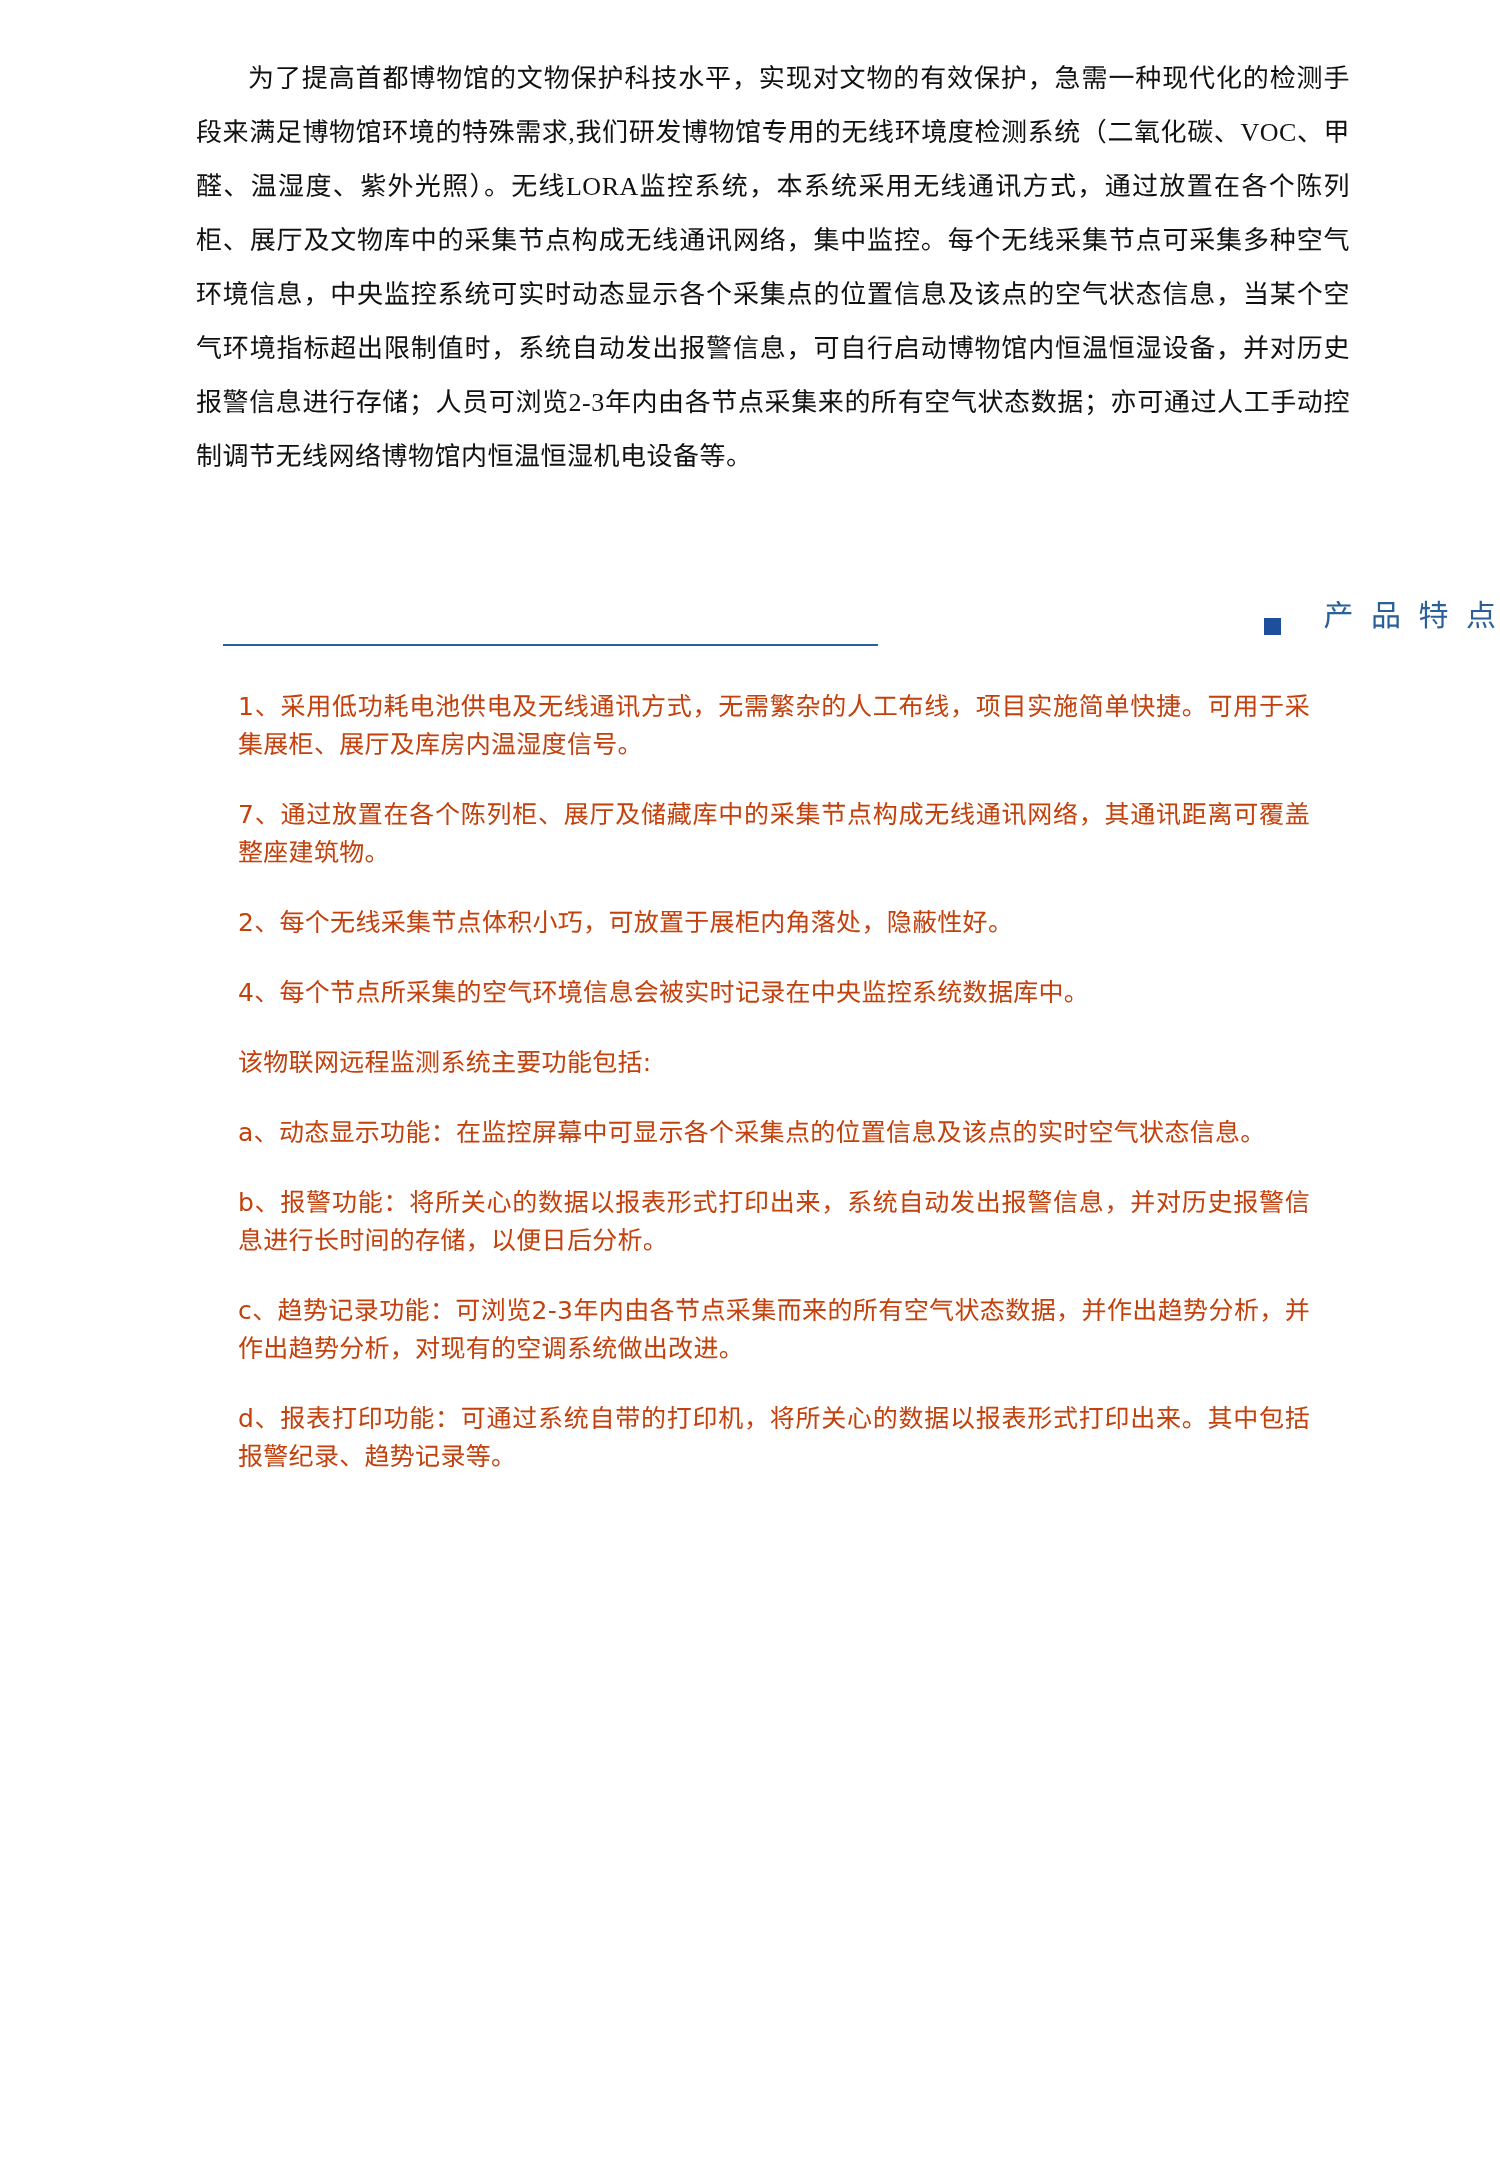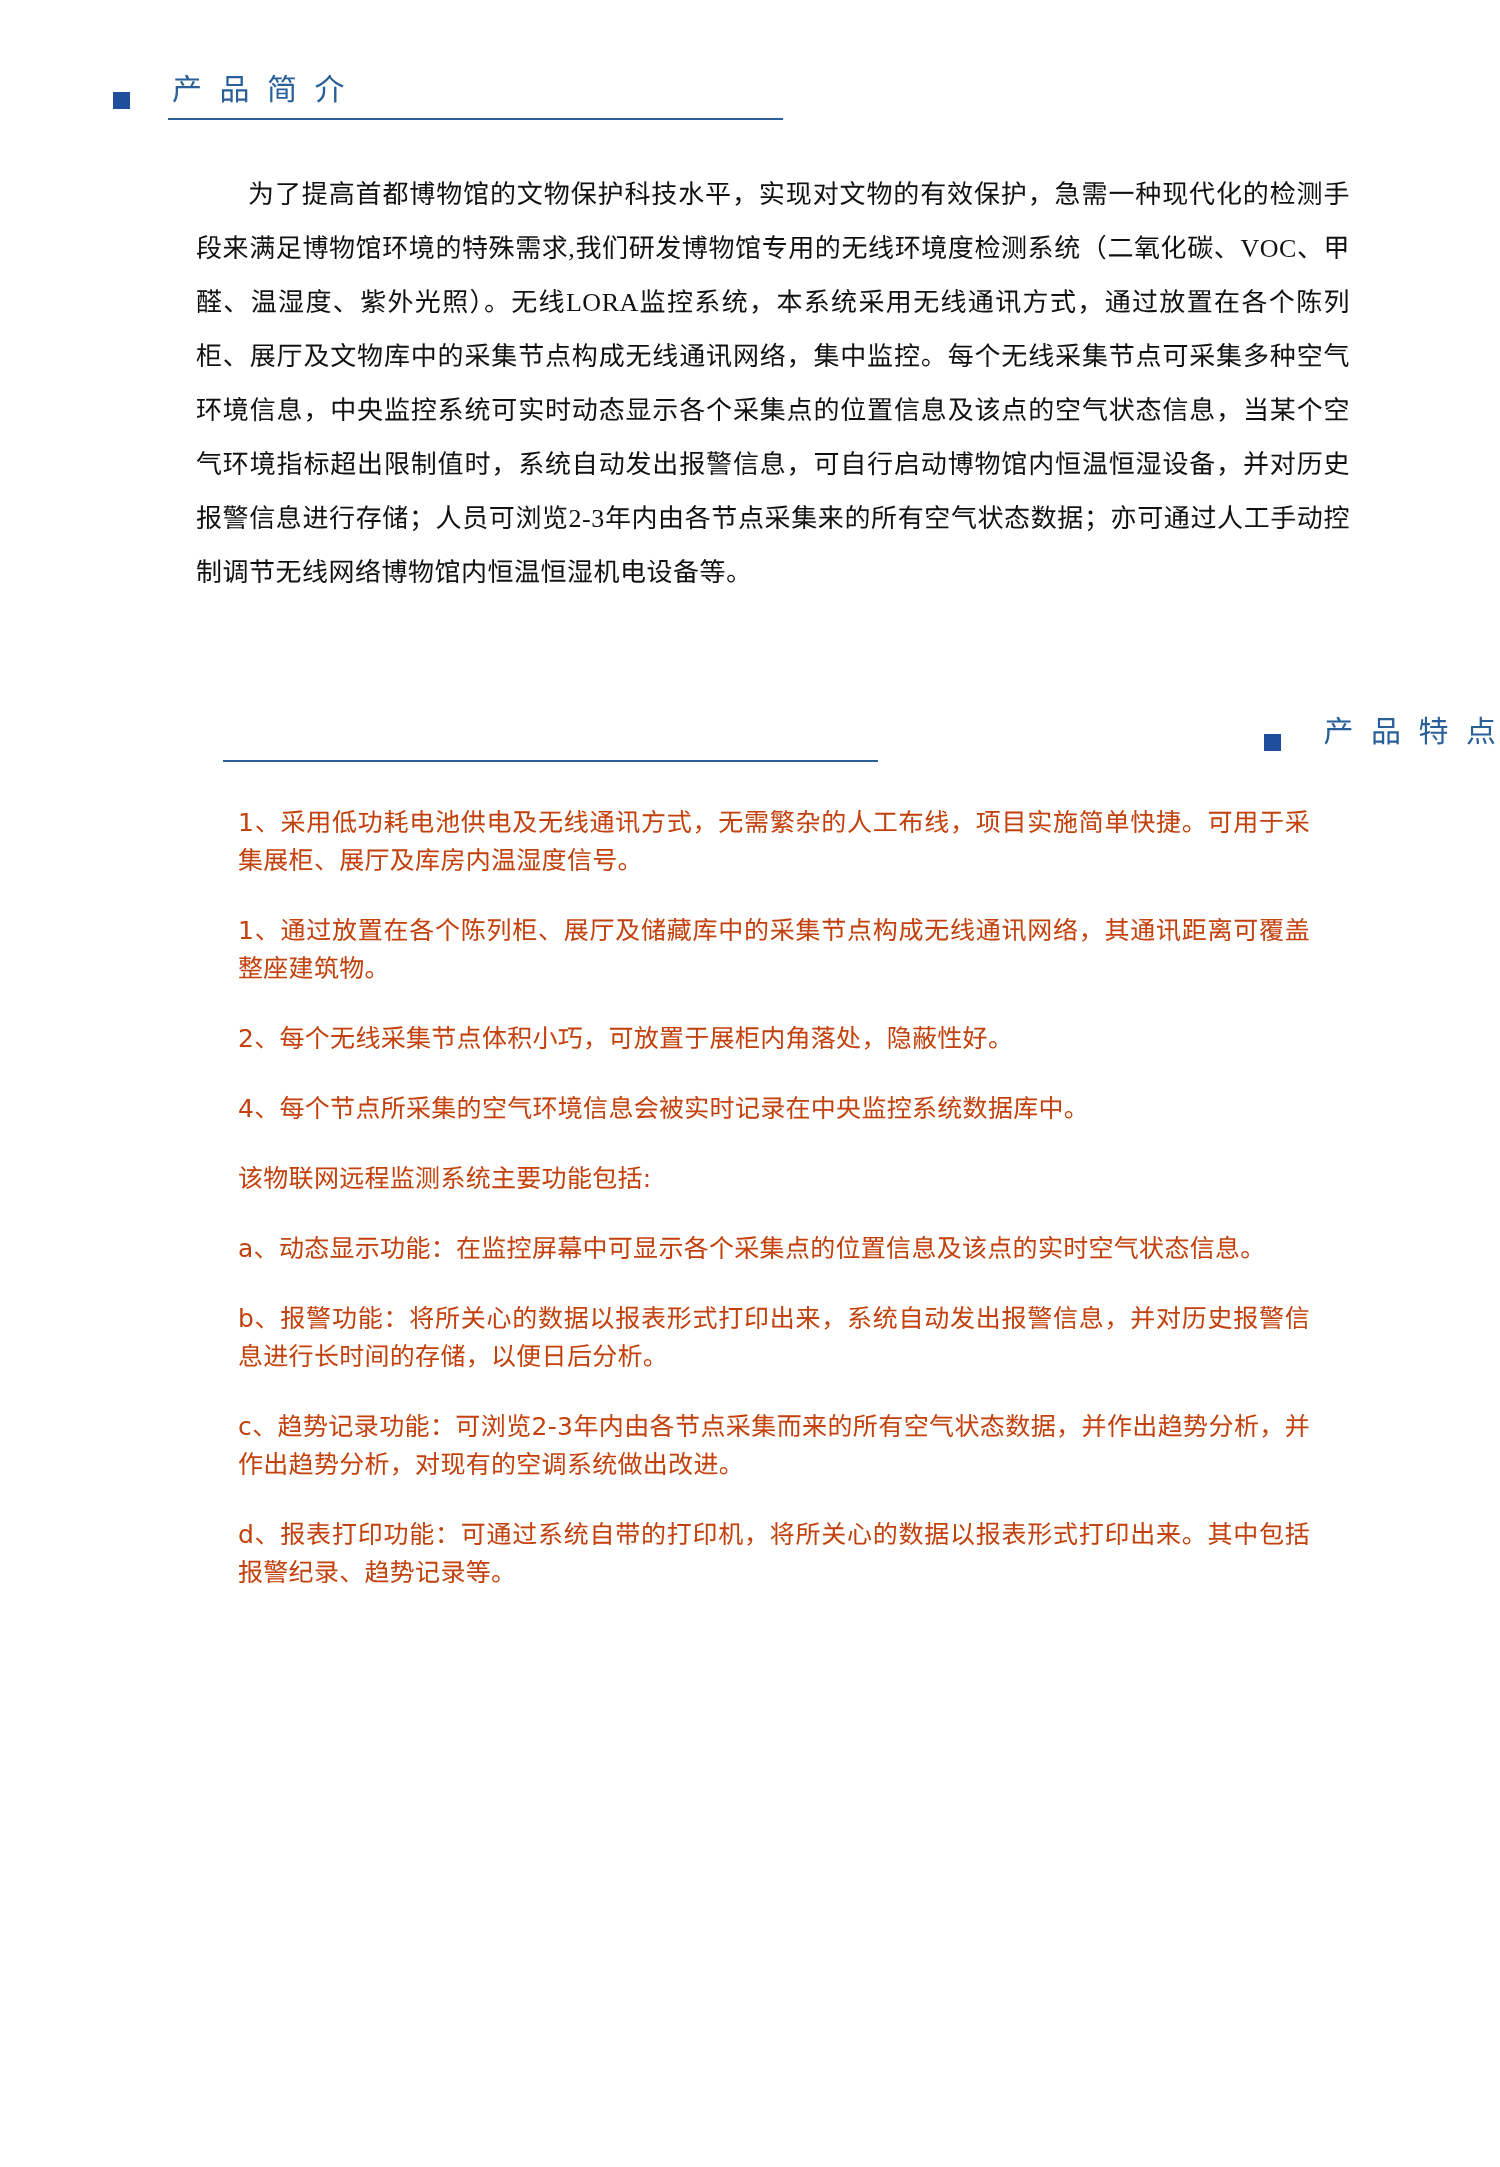--- a/index.html
+++ b/index.html
@@ -80,37 +80,32 @@
     text-align: justify;
     text-justify: inter-ideograph;
     letter-spacing: 0.3px;
   }
 </style>
 </head>
 <body>
 
 <div class="page">
 
-  <div class="section-heading" style="margin-left:113px; margin-top:72px;">
-    <span class="bullet-square"></span>
-    <span class="heading-text">产 品 简 介</span>
-    <span class="heading-rule" style="left:55px; top:46px; width:615px;"></span>
-  </div>
 
   <p class="intro">为了提高首都博物馆的文物保护科技水平，实现对文物的有效保护，急需一种现代化的检测手段来满足博物馆环境的特殊需求,我们研发博物馆专用的无线环境度检测系统（二氧化碳、VOC、甲醛、温湿度、紫外光照）。无线LORA监控系统，本系统采用无线通讯方式，通过放置在各个陈列柜、展厅及文物库中的采集节点构成无线通讯网络，集中监控。每个无线采集节点可采集多种空气环境信息，中央监控系统可实时动态显示各个采集点的位置信息及该点的空气状态信息，当某个空气环境指标超出限制值时，系统自动发出报警信息，可自行启动博物馆内恒温恒湿设备，并对历史报警信息进行存储；人员可浏览2-3年内由各节点采集来的所有空气状态数据；亦可通过人工手动控制调节无线网络博物馆内恒温恒湿机电设备等。</p>
 
   <div class="section-heading" style="margin-left:168px; margin-top:114px;justify-content:flex-end;">
     <span class="bullet-square"></span>
     <span class="heading-text">产 品 特 点</span>
     <span class="heading-rule" style="left:55px; top:46px; width:655px;"></span>
   </div>
 
   <div class="features">
     <p class="feature-item">1、采用低功耗电池供电及无线通讯方式，无需繁杂的人工布线，项目实施简单快捷。可用于采集展柜、展厅及库房内温湿度信号。</p>
-    <p class="feature-item">1、通过放置在各个陈列柜、展厅及储藏库中的采集节点构成无线通讯网络，其通讯距离可覆盖整座建筑物。</p>
+    <p class="feature-item">7、通过放置在各个陈列柜、展厅及储藏库中的采集节点构成无线通讯网络，其通讯距离可覆盖整座建筑物。</p>
     <p class="feature-item">2、每个无线采集节点体积小巧，可放置于展柜内角落处，隐蔽性好。</p>
     <p class="feature-item">4、每个节点所采集的空气环境信息会被实时记录在中央监控系统数据库中。</p>
     <p class="feature-item">该物联网远程监测系统主要功能包括:</p>
     <p class="feature-item">a、动态显示功能：在监控屏幕中可显示各个采集点的位置信息及该点的实时空气状态信息。</p>
     <p class="feature-item">b、报警功能：将所关心的数据以报表形式打印出来，系统自动发出报警信息，并对历史报警信息进行长时间的存储，以便日后分析。</p>
     <p class="feature-item">c、趋势记录功能：可浏览2-3年内由各节点采集而来的所有空气状态数据，并作出趋势分析，并作出趋势分析，对现有的空调系统做出改进。</p>
     <p class="feature-item">d、报表打印功能：可通过系统自带的打印机，将所关心的数据以报表形式打印出来。其中包括报警纪录、趋势记录等。</p>
   </div>
 
 </div>

